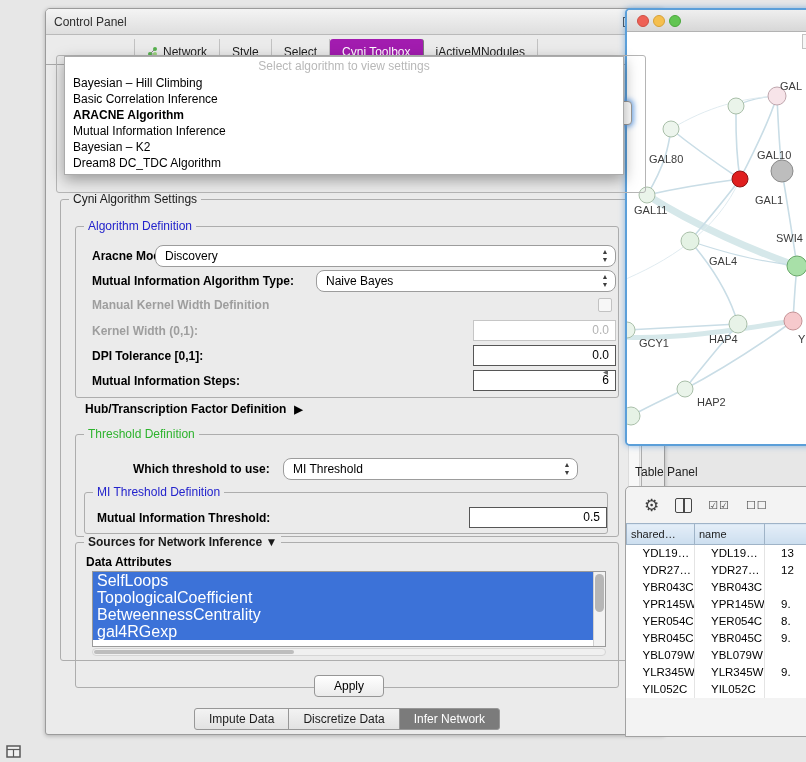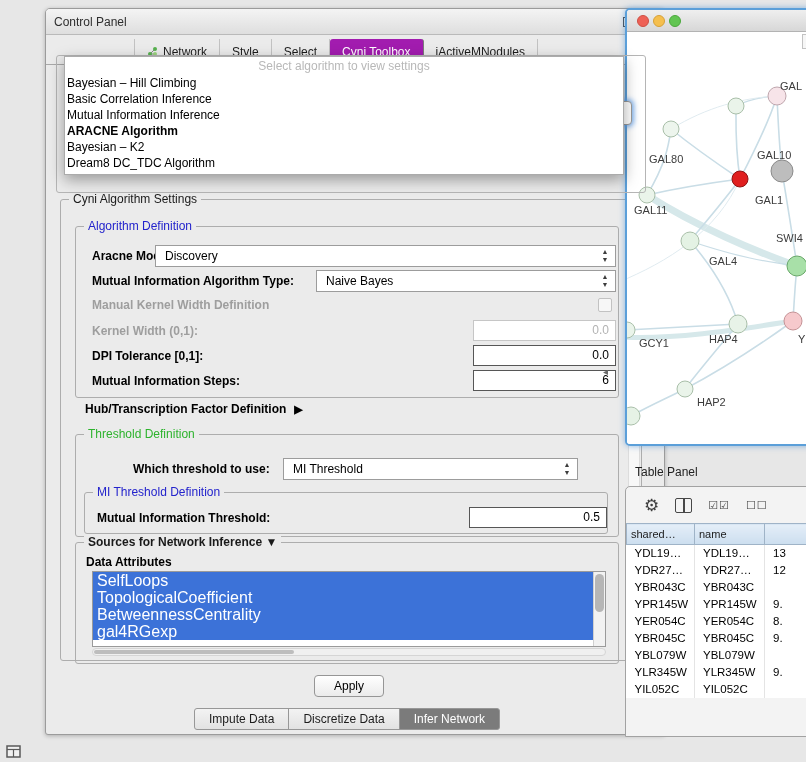--- a/index.html
+++ b/index.html
@@ -29,35 +29,35 @@
   
   .ghost-group { position:absolute; left:10px; top:46px; width:590px; height:138px;
     border:1px solid #b5b5b5; border-radius:3px; z-index:1; }
   .ghost-combo { position:absolute; left:552px; top:92px; width:34px; height:24px; background:#fff;
     border:1px solid #9a9a9a; border-radius:4px; box-shadow:0 0 5px 2px rgba(105,165,235,.85); z-index:2; }
 
   
   .algo-popup { position:absolute; left:18px; top:47px; width:560px; height:119px; background:#fff;
     border:1px solid #ababab; box-shadow:0 5px 14px rgba(0,0,0,.35); z-index:30; }
   .algo-prompt { height:18px; line-height:18px; text-align:center; color:#b8b8b8; font-size:12px; }
-  .algo-option { height:16px; line-height:16px; font-size:12px; color:#000; padding-left:2px; white-space:nowrap; }
+  .algo-option { height:16px; line-height:16px; font-size:12px; color:#000; padding-left:8px; white-space:nowrap; }
   .algo-option.selected { font-weight:bold; }
 
   
   .group { position:absolute; border:1px solid #adadad; border-radius:3px; }
   .group > .legend { position:absolute; top:-8px; left:8px; background:#ebebeb; padding:0 4px;
     font-size:12px; color:#1a1a1a; white-space:nowrap; }
   .legend.blue { color:#2323cc; }
   .legend.green { color:#2db32d; }
   .legend.bold { font-weight:bold; }
 
   .flabel { position:absolute; font-size:12px; font-weight:bold; color:#000; line-height:22px; white-space:nowrap; }
   .flabel.disabled { color:#9e9e9e; }
 
-  .combo { position:absolute; background:#fff; border:1px solid #9c9c9c; border-radius:0;
+  .combo { position:absolute; background:#fff; border:1px solid #9c9c9c; border-radius:8px;
     font-size:12px; color:#000; padding-left:9px; line-height:20px; height:22px; }
   .combo .arrows { position:absolute; right:5px; top:2px; width:10px; font-size:7px; line-height:8px;
     color:#3d3d3d; text-align:center; }
 
   .tfield { position:absolute; background:#fff; border:1px solid #565656; height:21px;
     font-size:12px; color:#000; text-align:right; padding:0 6px; line-height:19px; }
   .tfield.disabled { border-color:#c6c6c6; color:#b3b3b3; }
 
   .checkbox { position:absolute; width:14px; height:14px; border:1px solid #c2c2c2; background:#f7f7f7; border-radius:2px; }
 
@@ -109,21 +109,21 @@
   .tp-body { position:absolute; left:0; top:26px; right:-8px; bottom:0; background:#f3f3f3;
     border:1px solid #a2a2a2; border-radius:5px 5px 0 0; overflow:hidden; }
   .tp-toolbar { height:36px; display:flex; align-items:center; gap:16px; padding-left:18px; }
   .gear-ic { font-size:17px; color:#3f3f3f; line-height:17px; }
   .col-ic { width:17px; height:15px; border:1.5px solid #474747; border-radius:2px; position:relative; }
   .col-ic:before { content:""; position:absolute; left:7px; top:0; bottom:0; width:1.5px; background:#474747; }
   .ckpair { font-size:11px; color:#3f3f3f; letter-spacing:1px; line-height:12px; }
   .tp-table { border-collapse:collapse; table-layout:fixed; width:198px; background:#fff; }
   .tp-table th { height:21px; background:linear-gradient(#e4eef8,#ccdeef); border:1px solid #9fb3c7;
     font-size:11px; font-weight:normal; color:#1c1c1c; text-align:left; padding:0 4px; overflow:hidden; white-space:nowrap; }
-  .tp-table td { height:17px; font-size:11.5px; color:#000; padding:0 8px; border-right:1px solid #e4e4e4;
+  .tp-table td { height:17px; font-size:11.5px; color:#000; padding:0 16px; border-right:1px solid #e4e4e4;
     overflow:hidden; white-space:nowrap; background:#fff; }
 
   .mini-panel-icon { position:absolute; left:6px; top:744px; }
 </style>
 </head>
 <body>
 
 <div class="page">
 
   <div class="control-panel">
@@ -161,22 +161,22 @@
     </div>
 
     <div class="ghost-group"></div>
     <div class="ghost-combo"></div>
 
     <div class="algo-popup">
       <div class="algo-prompt">Select algorithm to view settings</div>
       <div id="algo-options">
           <div class="algo-option">Bayesian – Hill Climbing</div>
           <div class="algo-option">Basic Correlation Inference</div>
+          <div class="algo-option selected">ARACNE Algorithm</div>
           <div class="algo-option">Mutual Information Inference</div>
-          <div class="algo-option selected">ARACNE Algorithm</div>
           <div class="algo-option">Bayesian – K2</div>
           <div class="algo-option">Dream8 DC_TDC Algorithm</div>
         </div>
     </div>
 
     <div class="group" style="left:14px; top:190px; width:582px; height:462px;">
       <span class="legend">Cyni Algorithm Settings</span>
 
       <div class="v-scroll" style="left:567px; top:4px; width:12px; height:452px;">
         <div class="v-thumb" style="top:2px; height:188px;"></div>
@@ -223,21 +223,21 @@
           <span class="arrows">▲<br>▼</span>
         </div>
 
         <div class="group" style="left:8px; top:57px; width:524px; height:42px;">
           <span class="legend blue">MI Threshold Definition</span>
           <span class="flabel" style="left:12px; top:14px;">Mutual Information Threshold:</span>
           <div class="tfield" style="left:384px; top:14px; width:138px;">0.5</div>
         </div>
       </div>
 
-      <div class="group" style="left:14px; top:342px; width:544px; height:122px;">
+      <div class="group" style="left:14px; top:342px; width:544px; height:146px;">
         <span class="legend bold"><span>Sources for Network Inference</span> <span>▼</span></span>
 
         <span class="flabel" style="left:10px; top:8px;">Data Attributes</span>
 
         <div class="attr-list" style="left:16px; top:28px; width:514px; height:76px;">
           <div id="attr-items">
               <div class="attr-item">SelfLoops</div>
               <div class="attr-item">TopologicalCoefficient</div>
               <div class="attr-item">BetweennessCentrality</div>
               <div class="attr-item">gal4RGexp</div>

